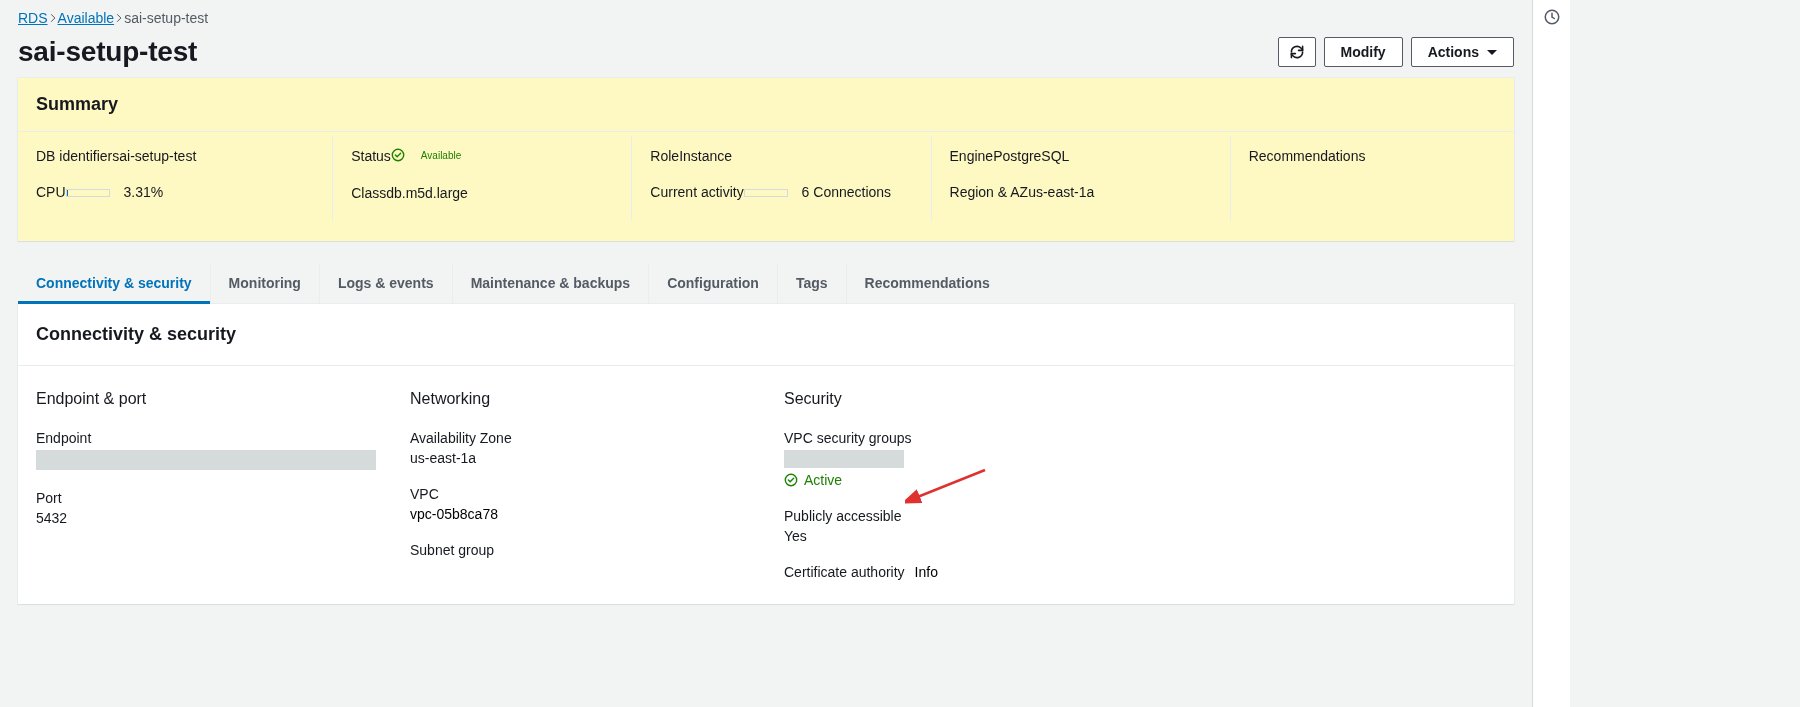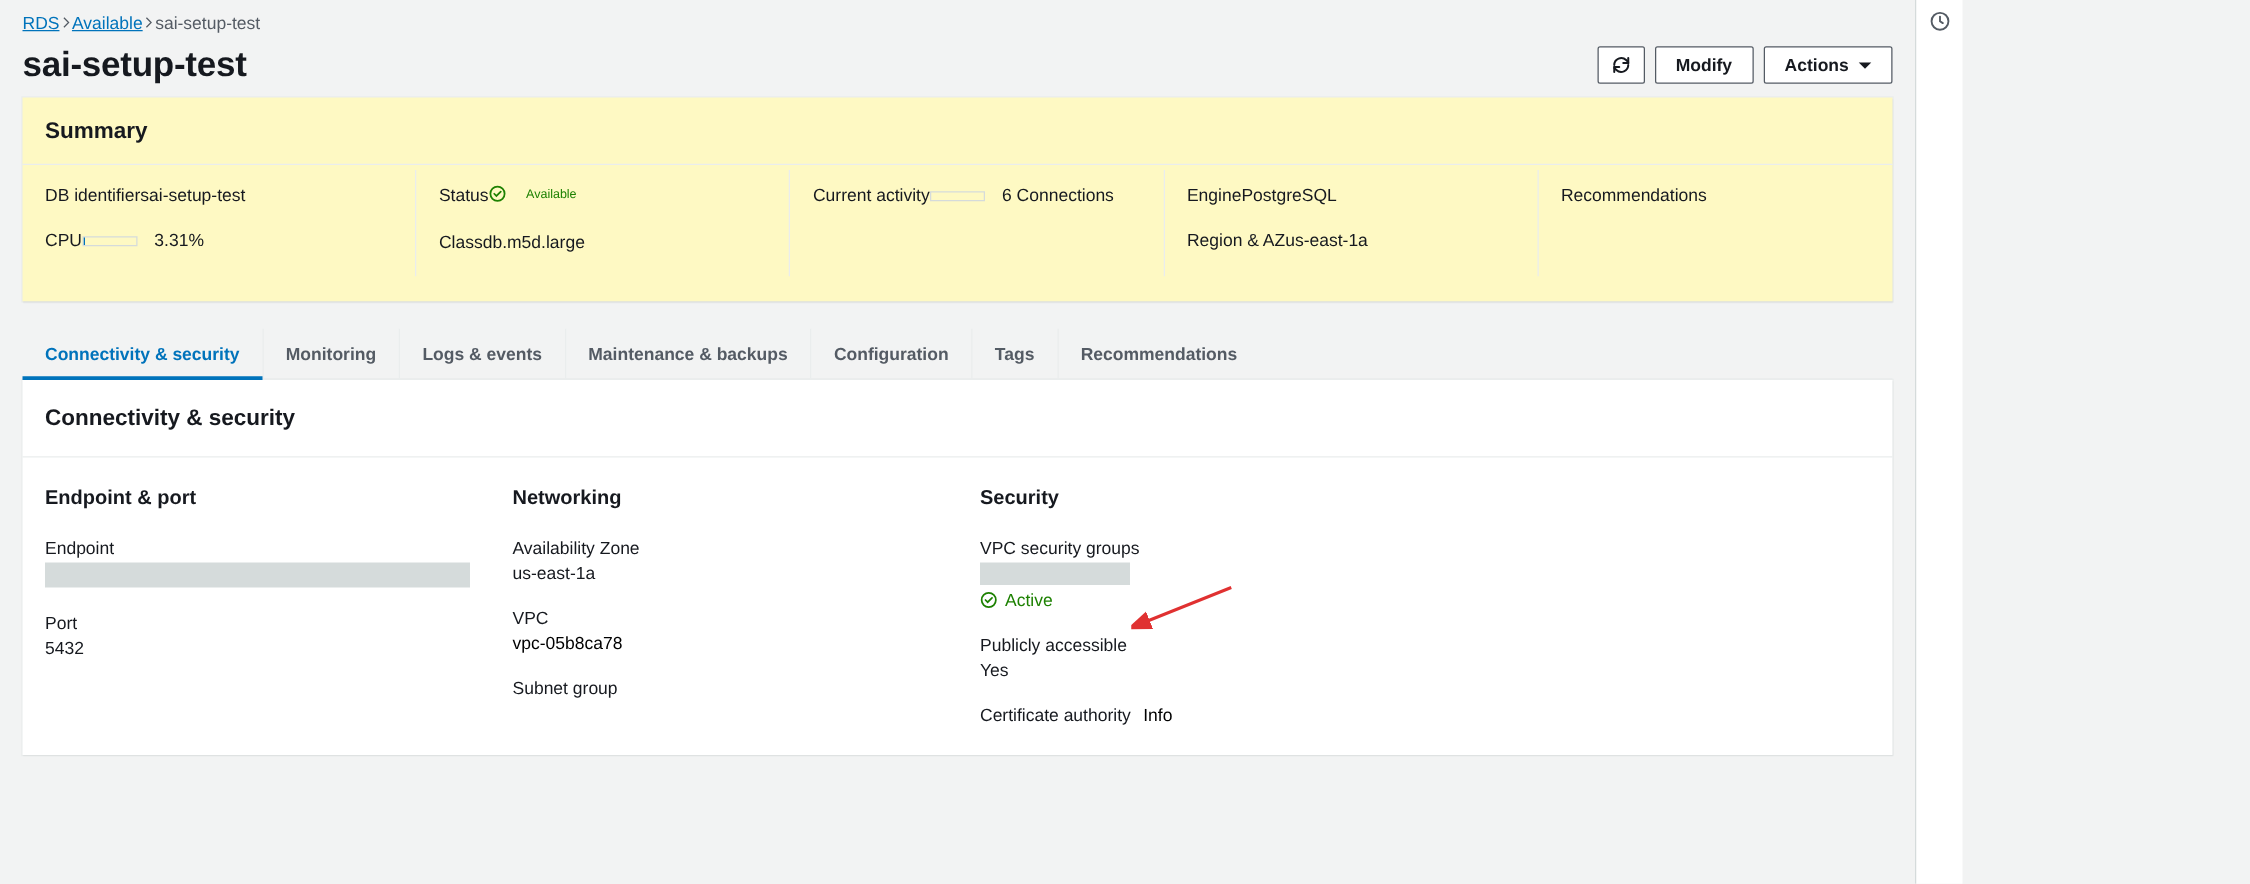--- a/index.html
+++ b/index.html
@@ -173,21 +173,21 @@
   .detail-body {
     display: grid;
     grid-template-columns: 25% 25% 25% 25%;
     padding: 10px 0;
   }
   .detail-col {
     padding: 14px 18px;
   }
   .detail-col h3 {
     font-size: 16px;
-    font-weight: 700;
+    font-weight: 400;
     color: #16191f;
     margin-bottom: 22px;
   }
   .kv-label {
     font-size: 14px;
     color: #16191f;
     margin-bottom: 4px;
   }
   .kv-value {
     font-size: 14px;
@@ -285,20 +285,24 @@
             </span>
           </div>
         </div>
         <div class="sc-row-row">
           <div class="sc-label">Class</div>
           <div class="sc-value">db.m5d.large</div>
         </div>
       </div>
       <div class="summary-col">
         <div class="sc-row-row">
+          <div class="sc-label">Role</div>
+          <div class="sc-value">Instance</div>
+        </div>
+        <div class="sc-row-row">
           <div class="sc-label">Current activity</div>
           <div class="sc-value">
             <span class="mini-bar"><span class="mini-bar-fill-conn"></span></span>
             <span>6 Connections</span>
           </div>
         </div>
       </div>
       <div class="summary-col">
         <div class="sc-row-row">
           <div class="sc-label">Engine</div>

